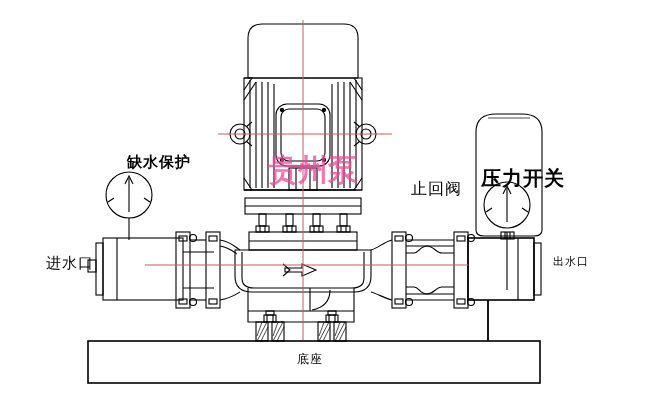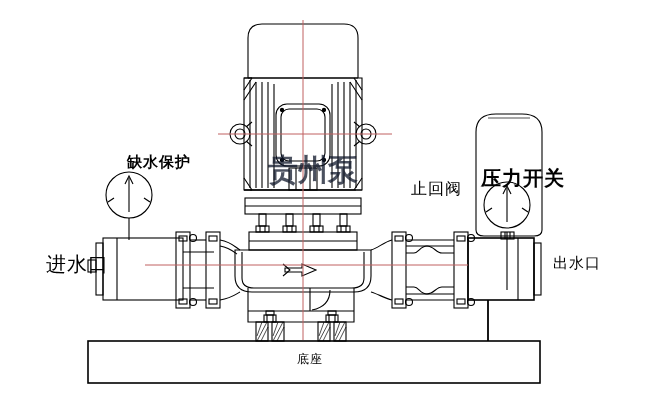--- a/index.html
+++ b/index.html
@@ -33,21 +33,21 @@
   .lbl-bold {
     font-weight: bold;
     letter-spacing: 1px;
   }
   .lbl-plain {
     font-weight: normal;
     letter-spacing: 1px;
   }
   .wm {
     position: absolute;
-    color: #0f172a;
+    color: #ec4899;
     font-weight: bold;
     opacity: 0.75;
     white-space: nowrap;
     font-family: Liberation Serif, serif;
   }
 </style>
 </head>
 <body>
 
 <div id="diagram-root">
@@ -292,23 +292,23 @@
         <line x1="303" y1="20" x2="303" y2="340" stroke="#c06060" stroke-width="1"></line>
       </g>
 
     </g>
   </svg>
 
   <div class="wm" style="left:268px; top:150px; font-size:30px;">贵州泵</div>
 
   <div class="lbl lbl-bold" style="left:93px; top:155px; font-size:15px;margin-left:34px;">缺水保护</div>
 
-  <div class="lbl lbl-plain" style="left:46px; top:256px; font-size:20px;font-family:Liberation Mono, monospace;">进水口</div>
+  <div class="lbl lbl-plain" style="left:46px; top:256px; font-size:15px;">进水口</div>
 
   <div class="lbl lbl-plain" style="left:411px; top:181px; font-size:16px;">止回阀</div>
 
   <div class="lbl lbl-bold" style="left:481px; top:168px; font-size:20px;">压力开关</div>
 
-  <div class="lbl lbl-plain" style="left:553px; top:256px; font-size:15px;">出水口</div>
+  <div class="lbl lbl-plain" style="left:553px; top:256px; font-size:11px;">出水口</div>
 
   <div class="lbl lbl-plain" style="left:297px; top:353px; font-size:12px;">底座</div>
 
 </div>
 
 </body></html>

